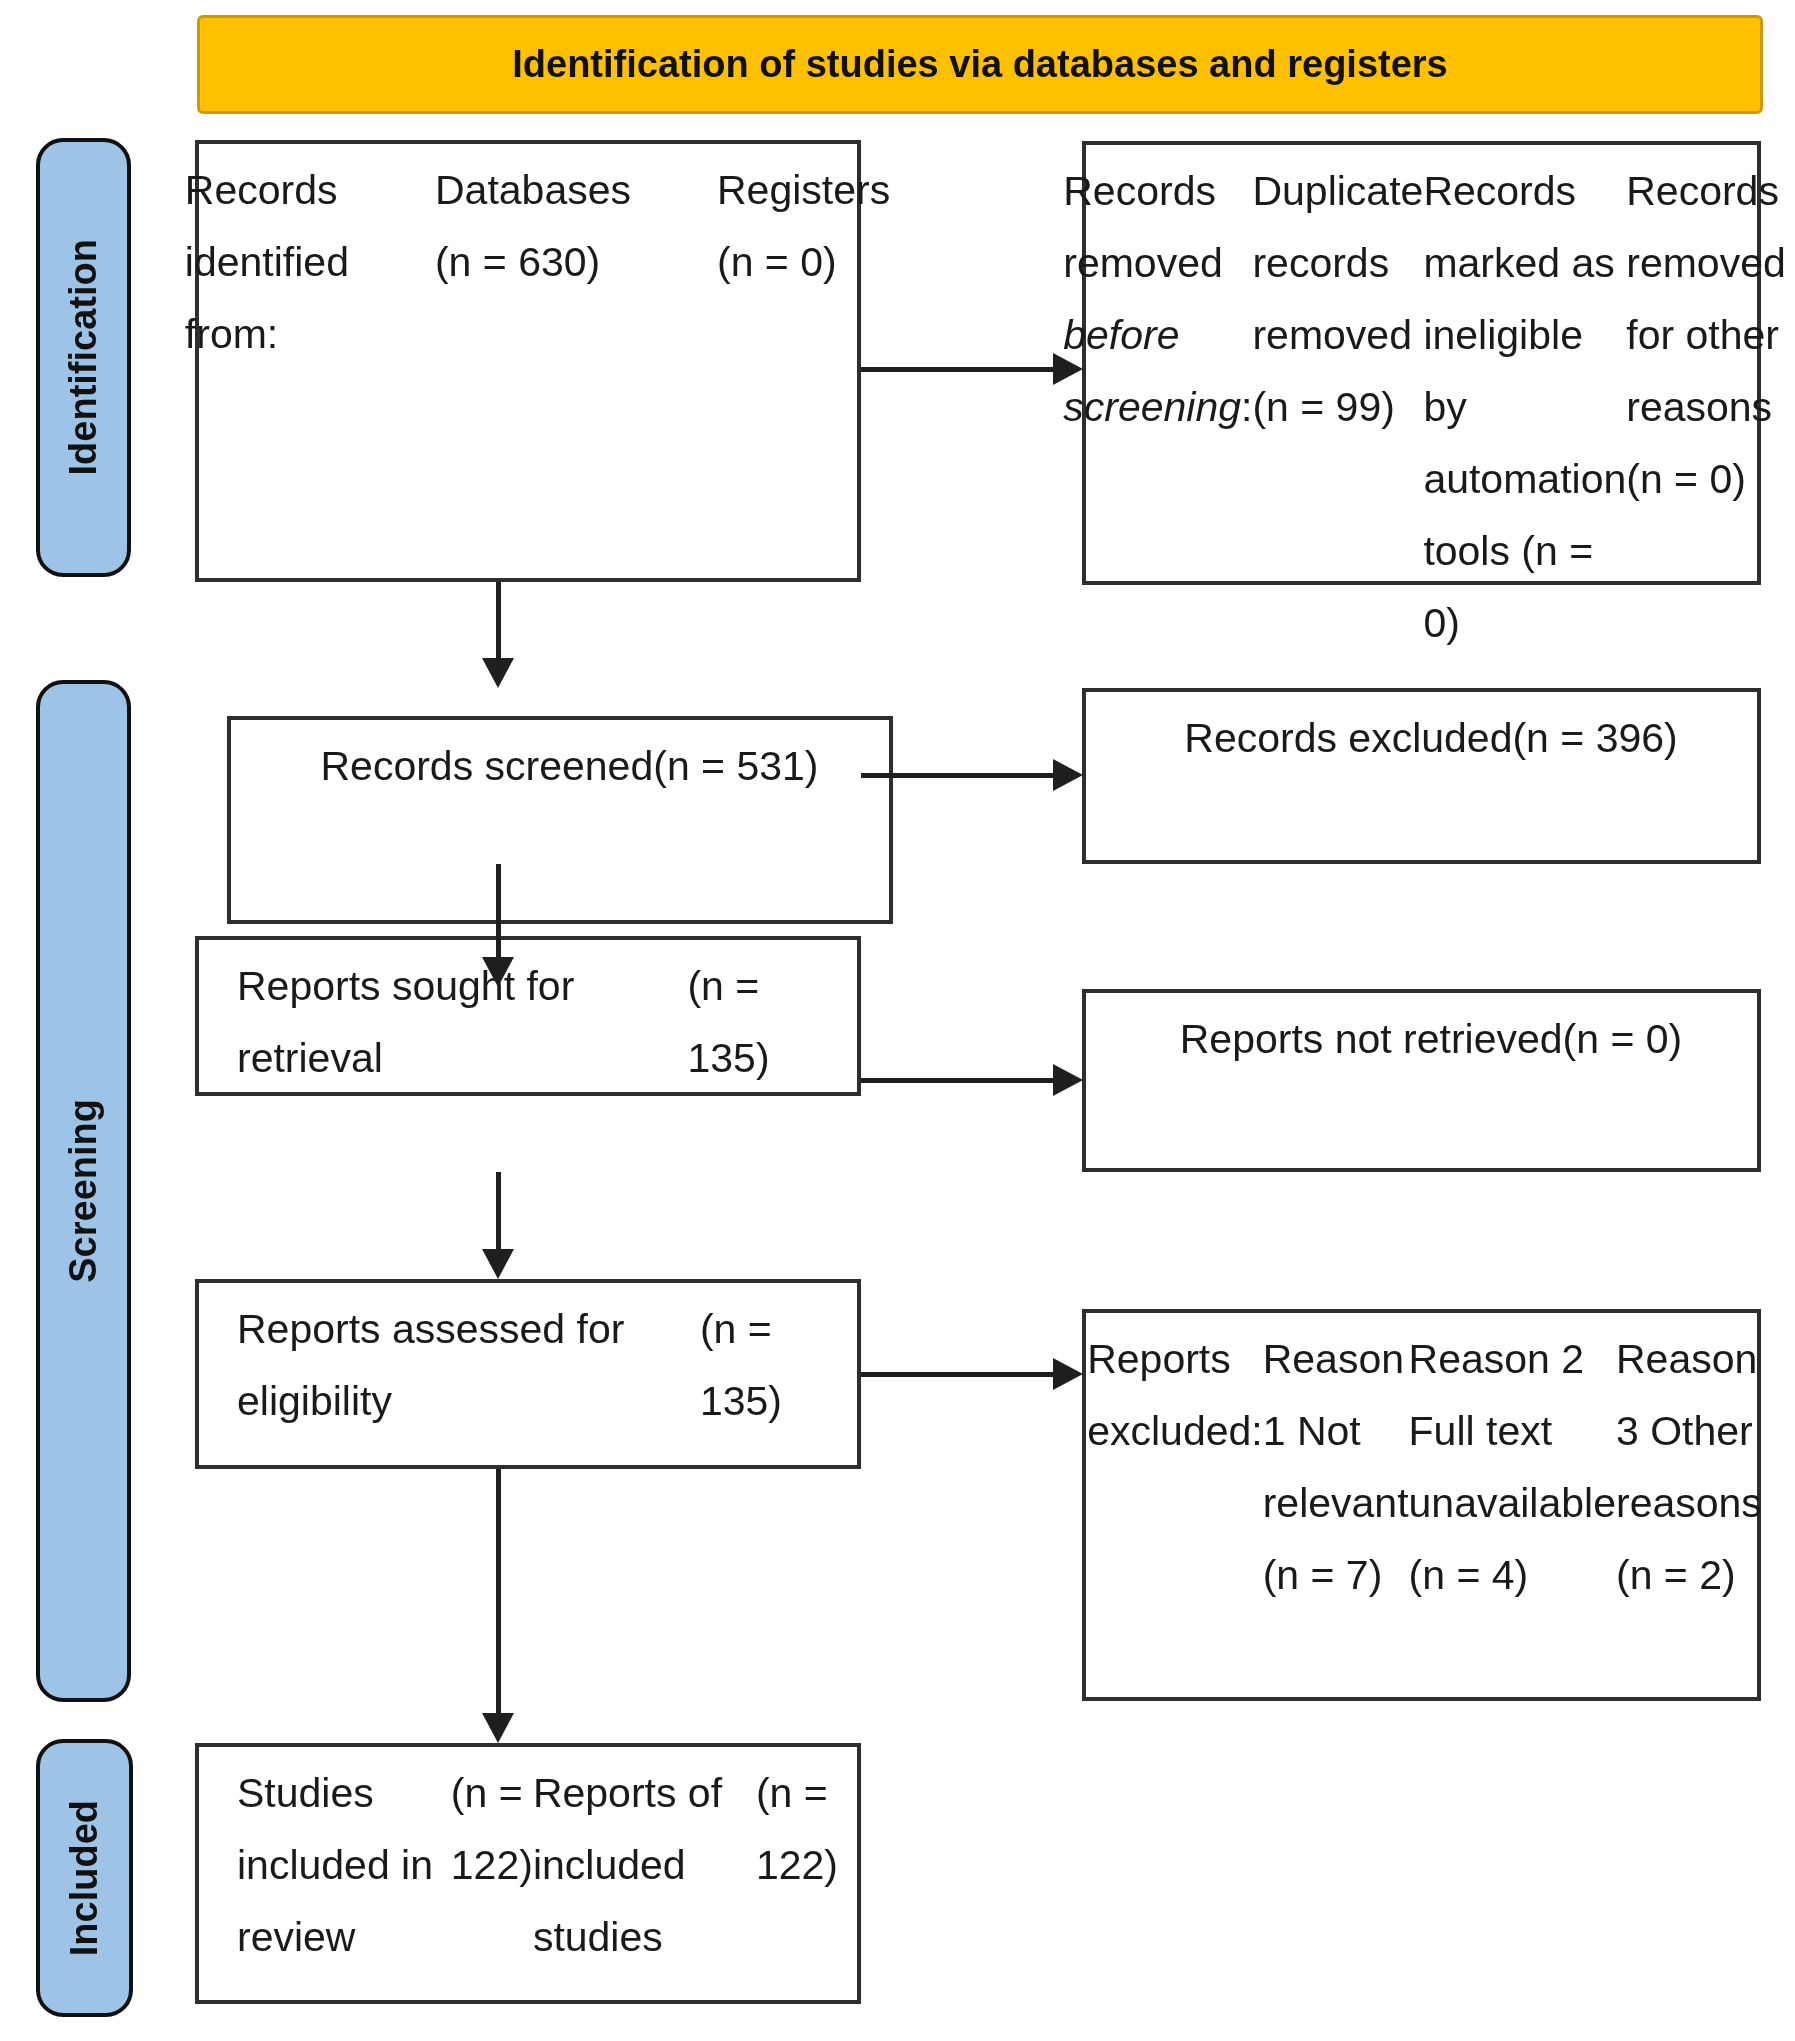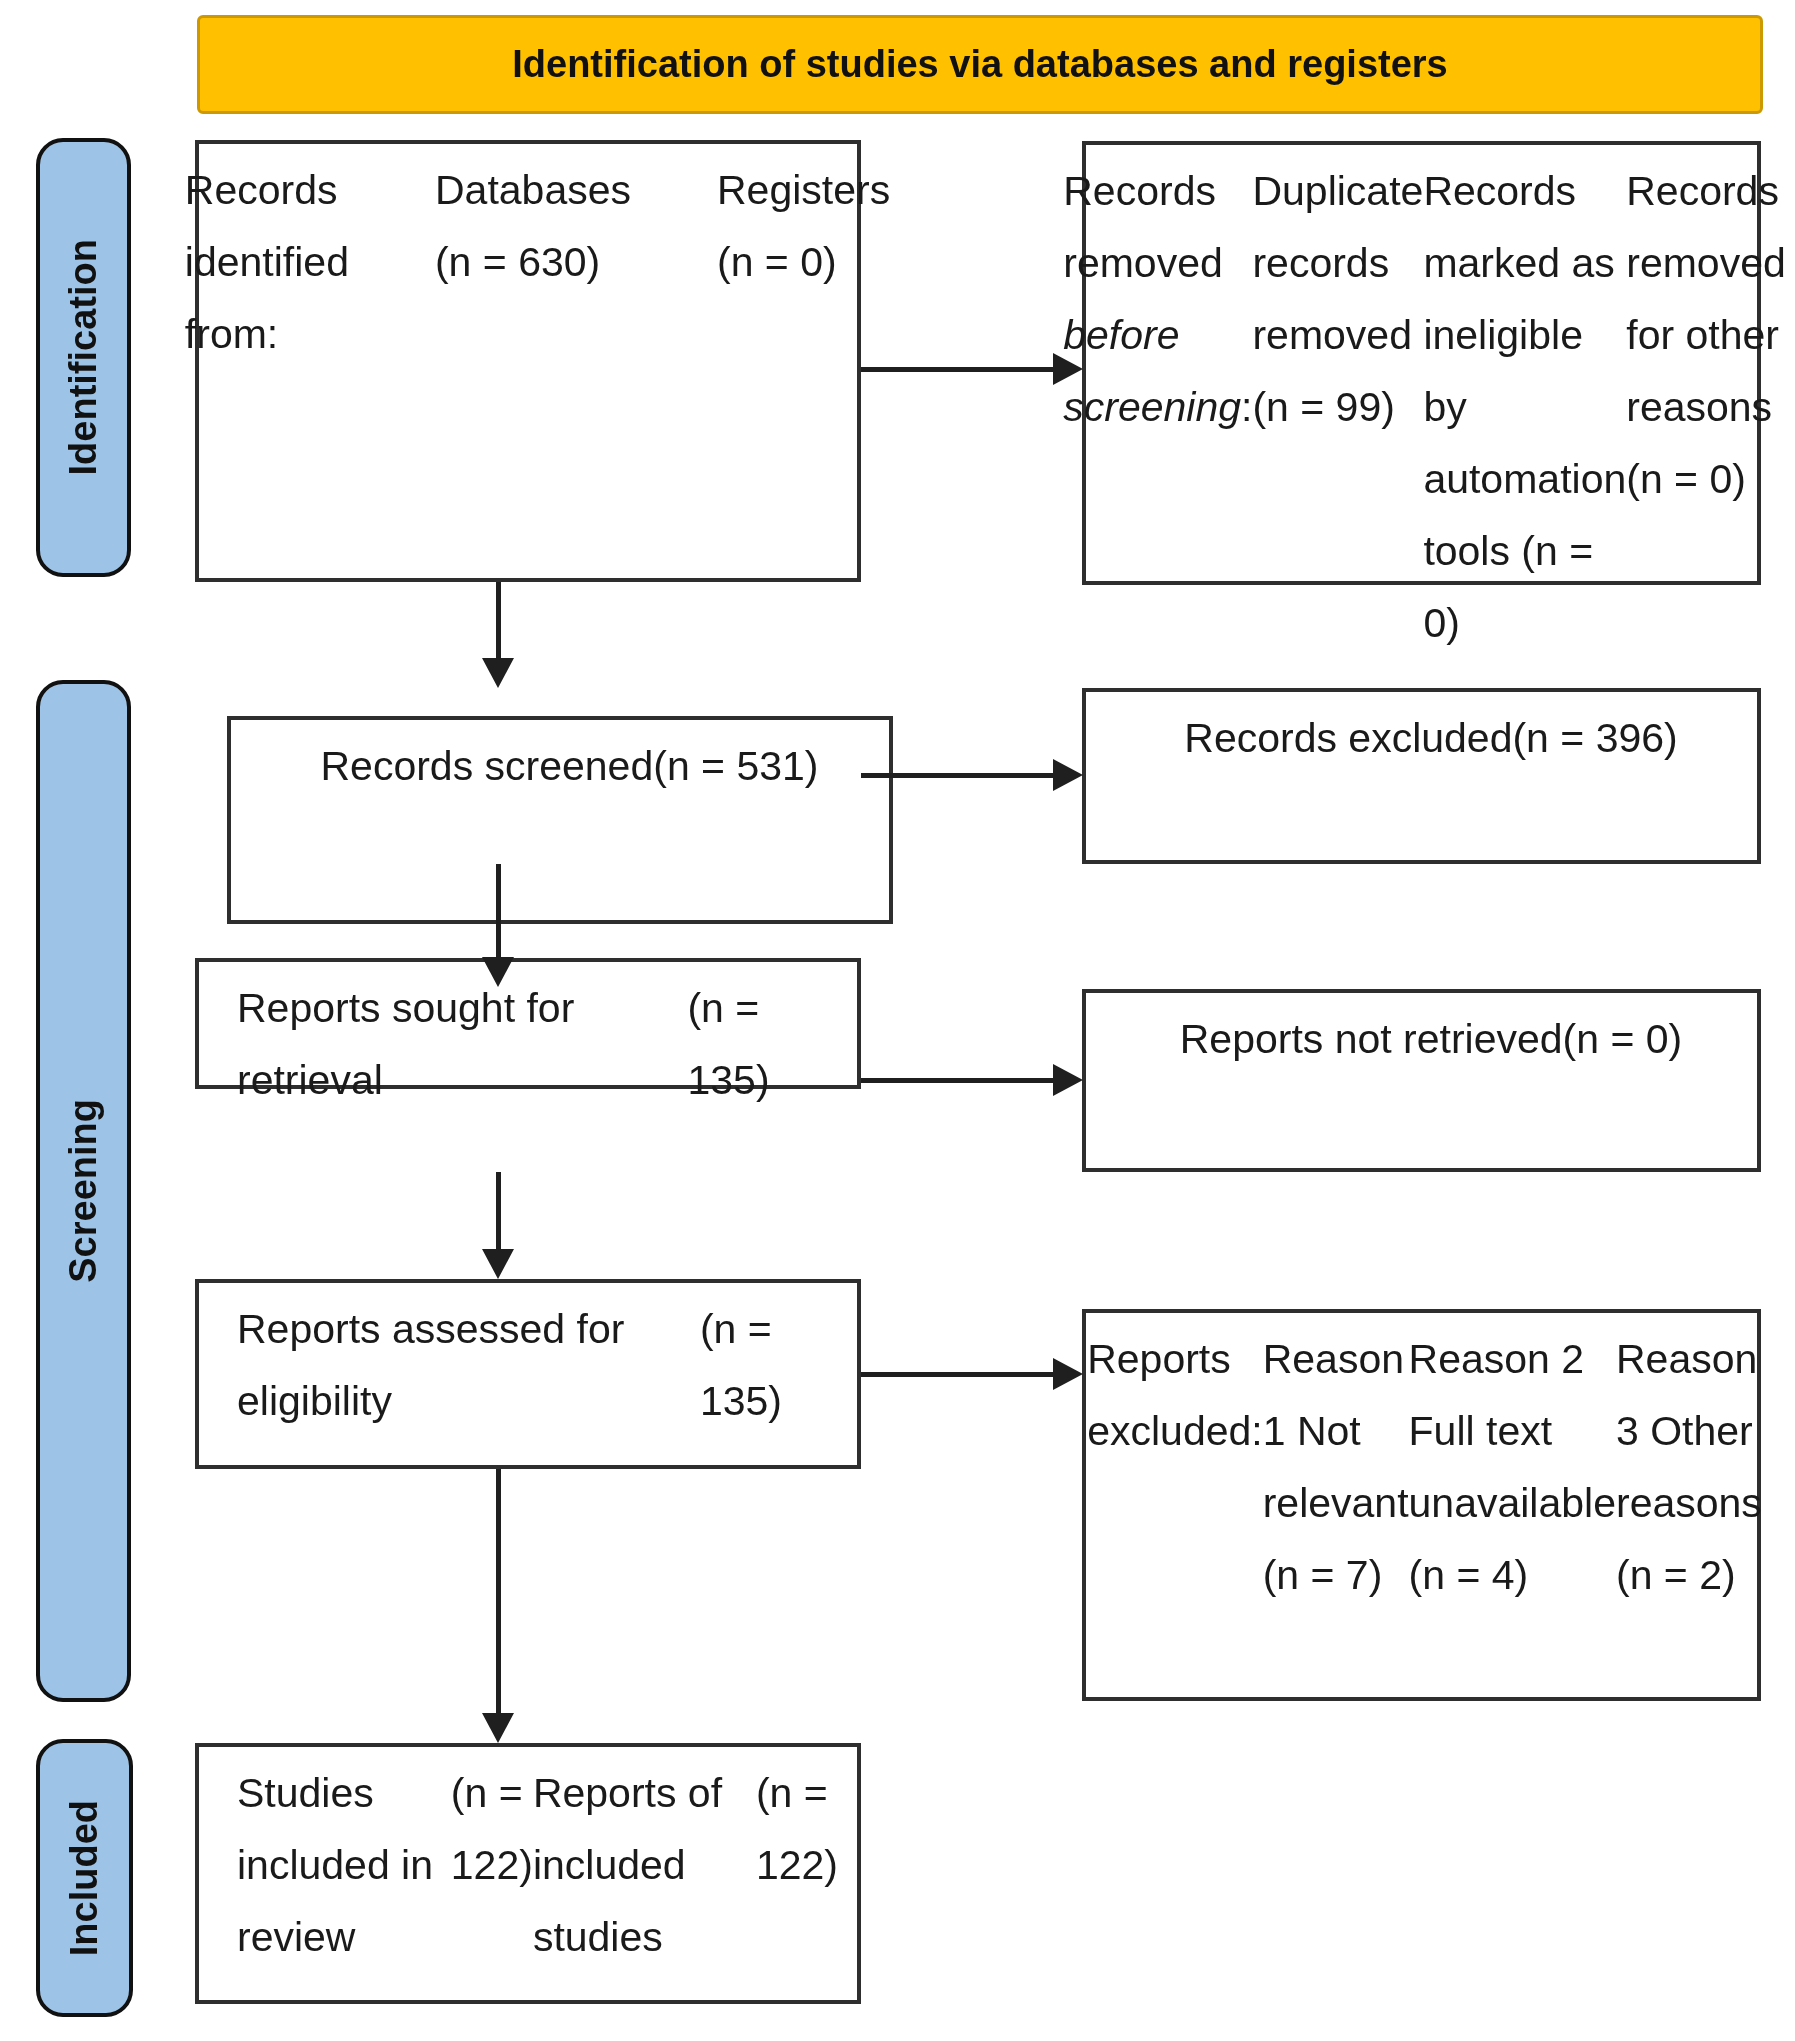--- a/index.html
+++ b/index.html
@@ -40,21 +40,21 @@
   .col-left  { left:195px; width:666px; }
   .col-right { left:1082px; width:679px; }
   .col-right.narrowwrap { padding-right:32px; }
 
   .box .line { display:block; }
   .box .indent { padding-left:86px; }
   .box i { font-style:italic; }
 
   #box-records-identified { top:140px;  height:442px; }
   #box-records-screened   { top:716px;  height:208px;margin-left:32px; }
-  #box-reports-sought     { top:958px; height:131px; }
+  #box-reports-sought     { top:936px; height:160px; }
   #box-reports-assessed   { top:1279px; height:190px; }
   #box-studies-included   { top:1743px; height:261px; }
 
   #box-records-removed       { top:141px;  height:444px; }
   #box-records-excluded      { top:688px;  height:176px; }
   #box-reports-not-retrieved { top:989px; height:183px; }
   #box-reports-excluded      { top:1277px; height:392px;margin-top:32px; }
 
   
   .arrow { position:absolute; }

